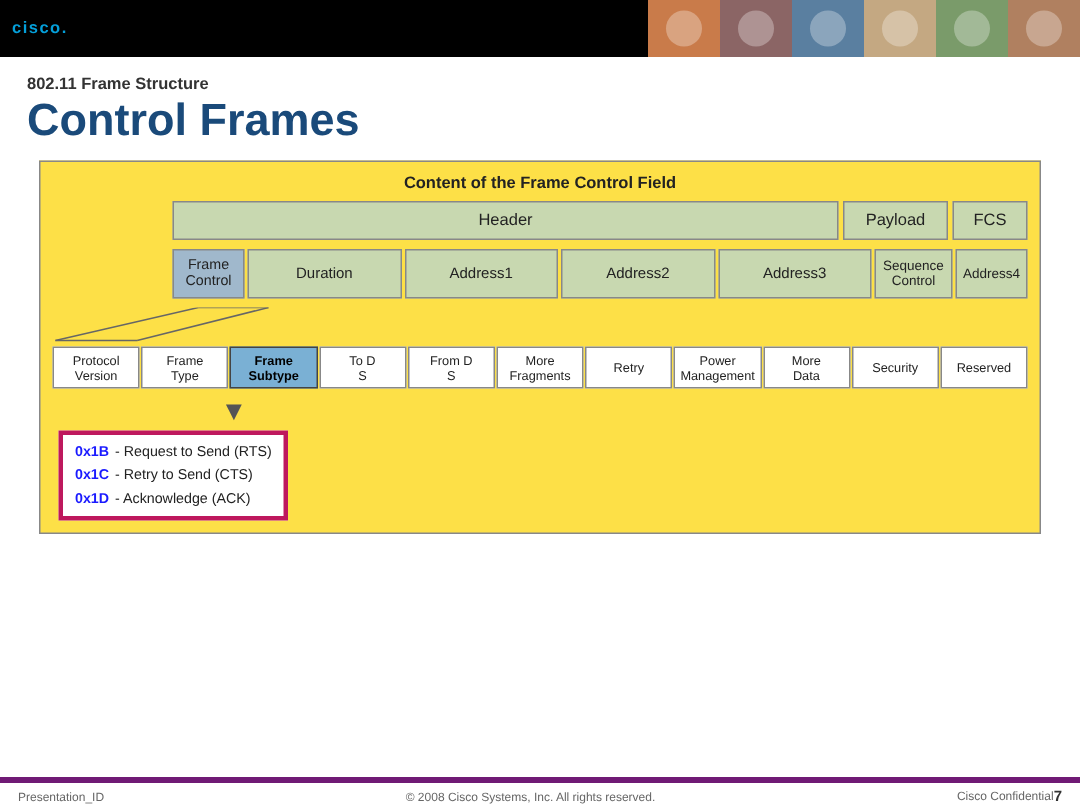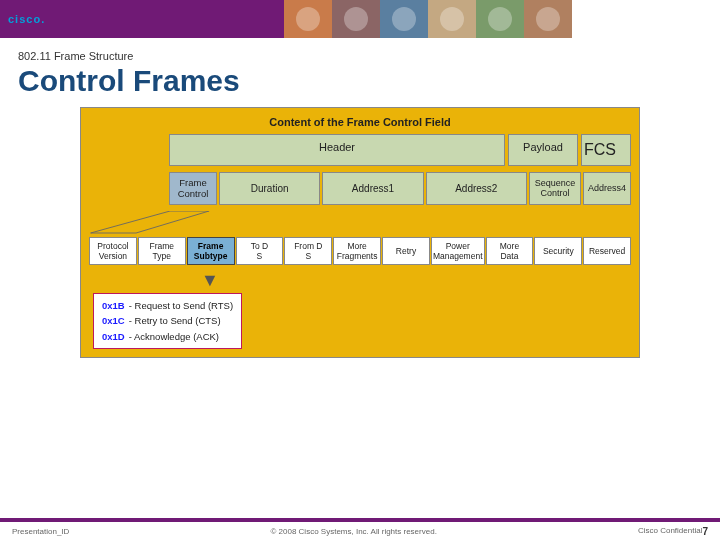--- a/index.html
+++ b/index.html
@@ -6,23 +6,23 @@
     body {
       width: 720px;
       height: 540px;
       overflow: hidden;
       font-family: Arial, sans-serif;
       background: #fff;
     }
 
     
     .header-bar {
-      width: 572px;
+      width: 720px;
       height: 38px;
-      background: #701a75;
+      background: #000000;
       display: flex;
       align-items: center;
       position: relative;
       overflow: hidden;
     }
     .cisco-logo {
       margin-left: 8px;
       color: #049fd9;
       font-size: 11px;
       font-weight: bold;
@@ -56,40 +56,40 @@
     }
 
     
     .main-content {
       padding: 12px 18px 6px 18px;
       background: #fff;
     }
 
     .subtitle {
       font-size: 11px;
-      font-weight: normal;
+      font-weight: bold;
       color: #333;
       margin-bottom: 2px;
     }
 
     .main-title {
       font-size: 30px;
       font-weight: bold;
       color: #1a4a7a;
       margin-bottom: 10px;
       line-height: 1.1;
     }
 
     
     .diagram-container {
       border: 1.5px solid #888;
-      background: #eab308;
+      background: #fde047;
       padding: 8px;
       margin: 0 auto;
-      width: 560px;
+      width: 668px;
       position: relative;
     }
 
     .diagram-title {
       text-align: center;
       font-size: 11px;
       font-weight: bold;
       color: #222;
       margin-bottom: 6px;
     }
@@ -120,22 +120,22 @@
       text-align: center;
       font-size: 11px;
       padding: 6px 2px;
       color: #222;
       margin-left: 3px;
     }
     .row1-fcs {
       width: 50px;
       background: #c8d8b0;
       border: 1px solid #888;
-      text-align: left;
-      font-size: 16px;
+      text-align: center;
+      font-size: 11px;
       padding: 6px 2px;
       color: #222;
       margin-left: 3px;
     }
 
     
     .row2 {
       display: flex;
       margin-bottom: 6px;
       align-items: stretch;
@@ -249,21 +249,21 @@
       text-align: left;
       padding-left: 112px;
       margin-bottom: 4px;
       font-size: 18px;
       color: #555;
       line-height: 1;
     }
 
     
     .legend-box {
-      border: 1px solid #be185d;
+      border: 3px solid #be185d;
       background: #fff;
       padding: 4px 8px;
       display: inline-block;
       font-size: 9.5px;
       color: #222;
       line-height: 1.6;
       margin-left: 4px;
     }
     .legend-box .entry {
       display: flex;
@@ -354,20 +354,21 @@
     </div>
 
     
     <div class="row2">
       <div class="row2-spacer"></div>
       <div class="row2-inner">
         <div class="row2-fc">Frame<br>Control</div>
         <div class="row2-cell">Duration</div>
         <div class="row2-cell">Address1</div>
         <div class="row2-cell">Address2</div>
+        <div class="row2-cell">Address3</div>
         <div class="row2-seq">Sequence<br>Control</div>
         <div class="row2-addr4">Address4</div>
       </div>
     </div>
 
     
     <div class="connector-area">
       <svg viewBox="0 0 668 24" preserveAspectRatio="none">
 
         <line x1="100" y1="0" x2="2" y2="22" stroke="#666" stroke-width="1"></line>

